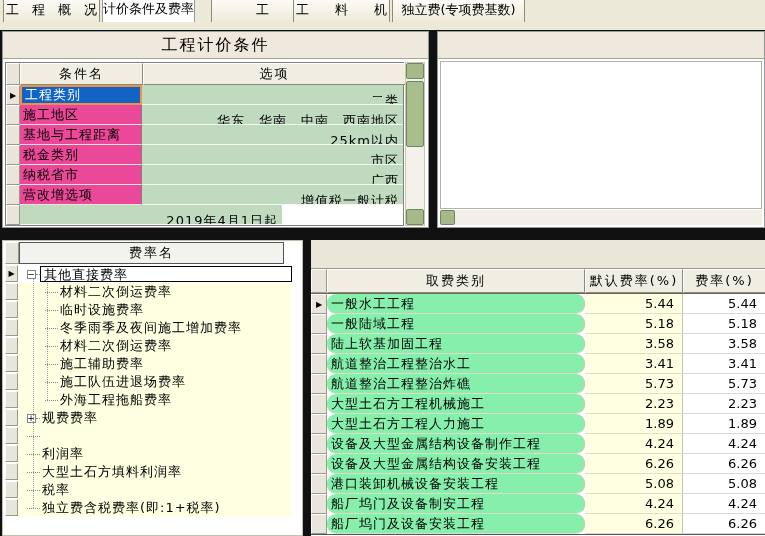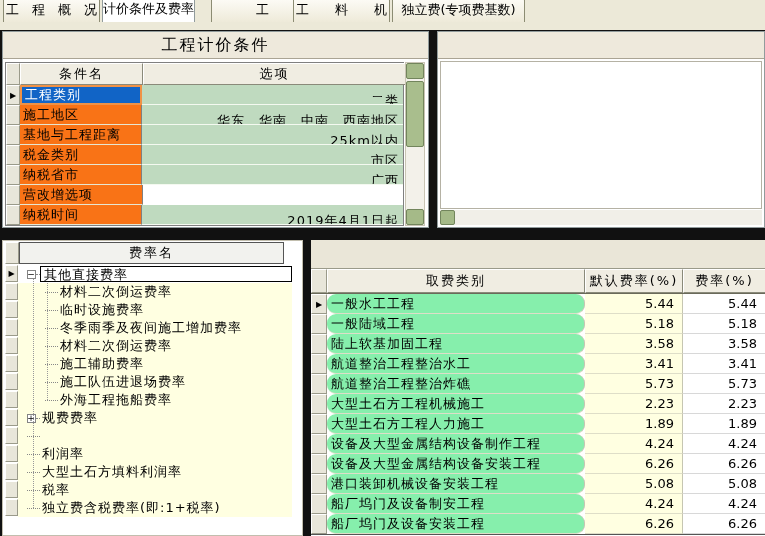--- a/index.html
+++ b/index.html
@@ -30,21 +30,21 @@
   .hdr-cell { background:#f0ede2; border-right:1px solid #8a8a7a; border-bottom:1px solid #8a8a7a;
     border-top:1px solid #fff; border-left:1px solid #fff;
     display:flex; align-items:center; justify-content:center; letter-spacing:2px; flex:none; }
 
   
   #panel-tl { left:2px; top:1px; width:427px; height:197px; }
   #cond-table { position:absolute; left:2px; top:30px; width:399px; border:1px solid #808080; }
   .cond-row { display:flex; height:20px; }
   .cond-hrow { display:flex; height:22px; }
   .cond-ind { width:14px; }
-  .cond-name { width:123px; background:#f97316; border-right:1px solid #808080;
+  .cond-name { width:123px; background:#ec4899; border-right:1px solid #808080;
     border-bottom:1px solid #e6e6d2; padding:0 3px; line-height:19px; letter-spacing:1px;
     white-space:nowrap; overflow:hidden; }
   .cond-val { width:262px; background:#bfdabf; border-bottom:1px solid #f4f9f0;
     padding:6px 4px; line-height:19px; letter-spacing:1px; white-space:nowrap; overflow:hidden;text-align:right; }
   .cond-name.sel { background:#1164c6; color:#fff; border:2px solid #f09246; line-height:16px; }
   #cond-vscroll { position:absolute; left:402px; top:30px; width:20px; height:164px;
     background:#f3f1ea; border:1px solid #c9c5b4; display:flex; flex-direction:column; }
   .sb-btn { height:16px; background:#a5ba88; border:1px solid #72855c; border-radius:2px;
     color:#fff; font-size:8px; line-height:14px; text-align:center; flex:none; }
   #cond-thumb { margin-top:2px; height:66px; background:#a9be8d; border:1px solid #72855c; border-radius:2px; }
@@ -133,24 +133,24 @@
             <div class="cond-val">市区</div>
           </div>
           <div class="cond-row">
             <div class="ind-cell cond-ind"></div>
             <div class="cond-name">纳税省市</div>
             <div class="cond-val">广西</div>
           </div>
           <div class="cond-row">
             <div class="ind-cell cond-ind"></div>
             <div class="cond-name">营改增选项</div>
-          </div>
-          <div class="cond-row">
-            <div class="ind-cell cond-ind"></div>
-            <div class="cond-name">纳税时间</div>
+            <div class="cond-val">增值税一般计税</div>
+          </div>
+          <div class="cond-row">
+            <div class="ind-cell cond-ind"></div>
             <div class="cond-val">2019年4月1日起</div>
           </div>
         </div>
     </div>
     <div id="cond-vscroll">
       <div class="sb-btn"></div>
       <div id="cond-thumb"></div>
       <div style="flex:1"></div>
       <div class="sb-btn"></div>
     </div>

